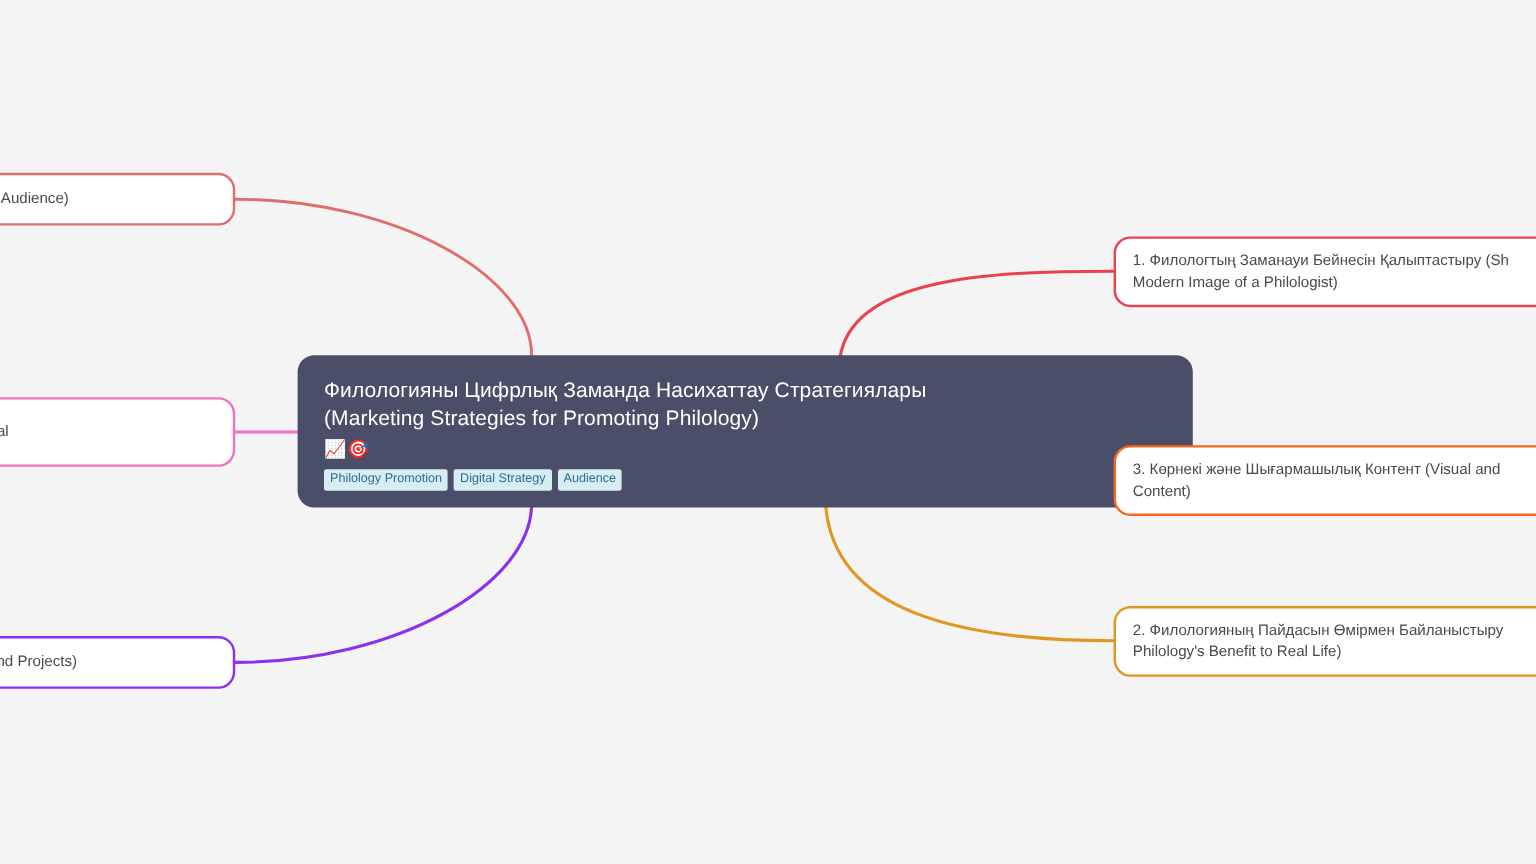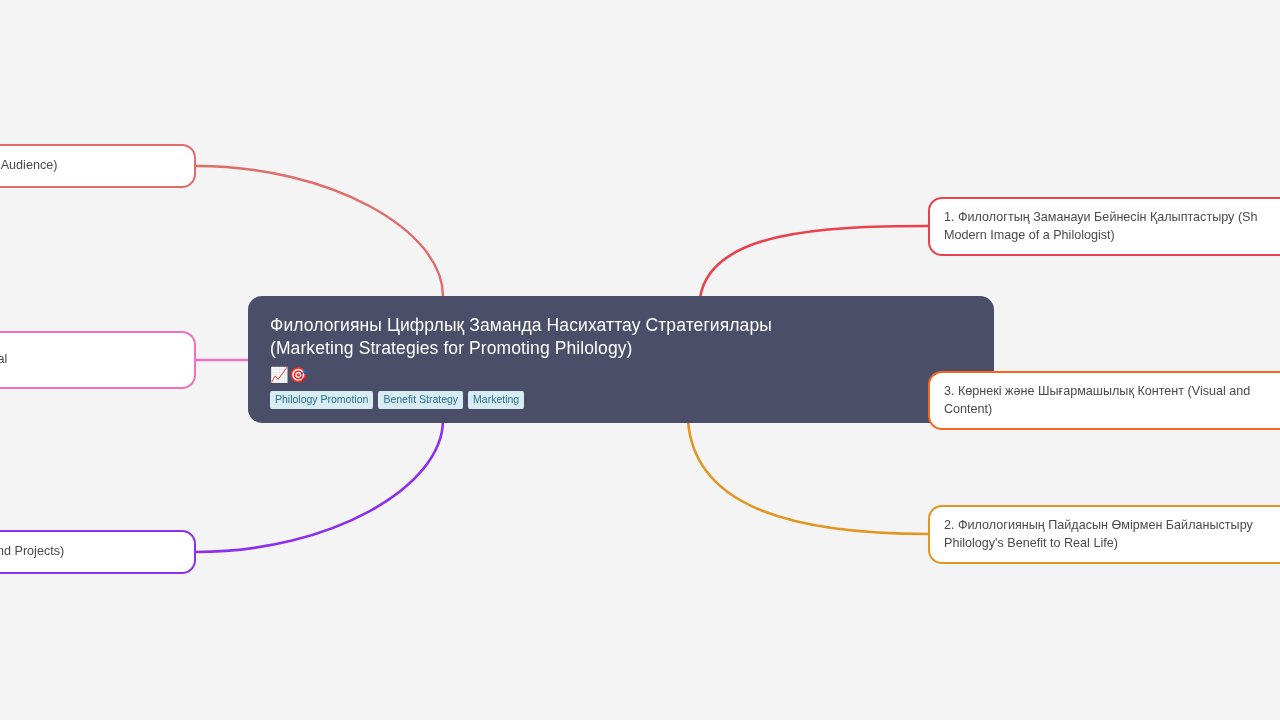--- a/index.html
+++ b/index.html
@@ -121,22 +121,22 @@
 
     <path d="M 688 420 C 694 510 800 534 928 534" fill="none" stroke="#e09620" stroke-width="2.6" stroke-linecap="round"></path>
   </svg>
 
   <div class="central-node">
     <div class="central-title">Филологияны Цифрлық Заманда Насихаттау Стратегиялары
 (Marketing Strategies for Promoting Philology)</div>
     <div class="central-icons">📈🎯</div>
     <div class="central-tags">
       <span class="tag">Philology Promotion</span>
-      <span class="tag">Benefit Strategy</span>
-      <span class="tag">Marketing</span>
+      <span class="tag">Digital Strategy</span>
+      <span class="tag">Audience</span>
     </div>
   </div>
 
   <div class="branch-node node-left" style="left:-118px; top:144px; width:314px; height:44px; border-color:#e06c6c;">
     <span class="branch-text">(Identifying Target Audience)</span>
   </div>
 
   <div class="branch-node node-left" style="left:-118px; top:331px; width:314px; height:58px; border-color:#ef72c0;">
     <span class="branch-text">dvertising on Social</span>
   </div>

